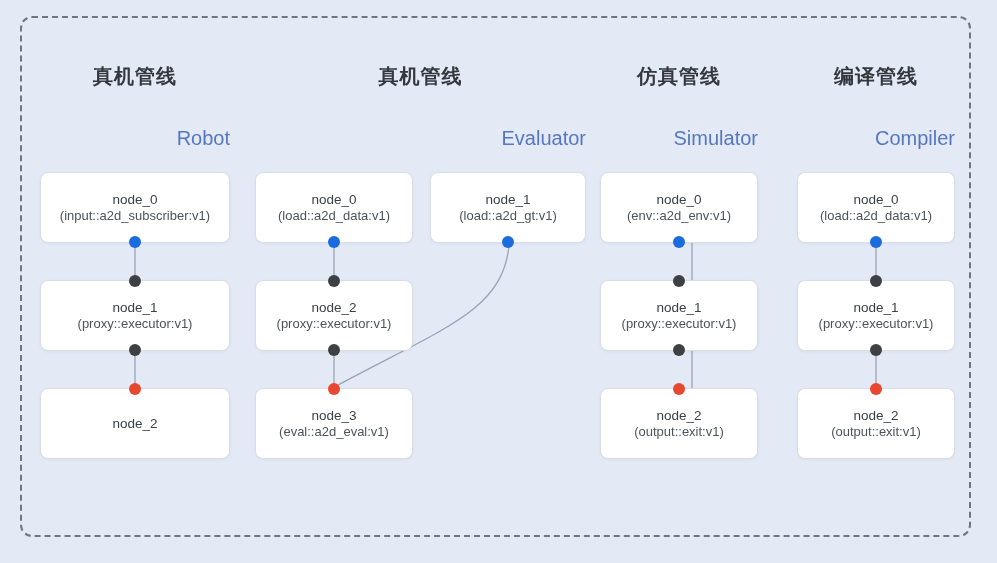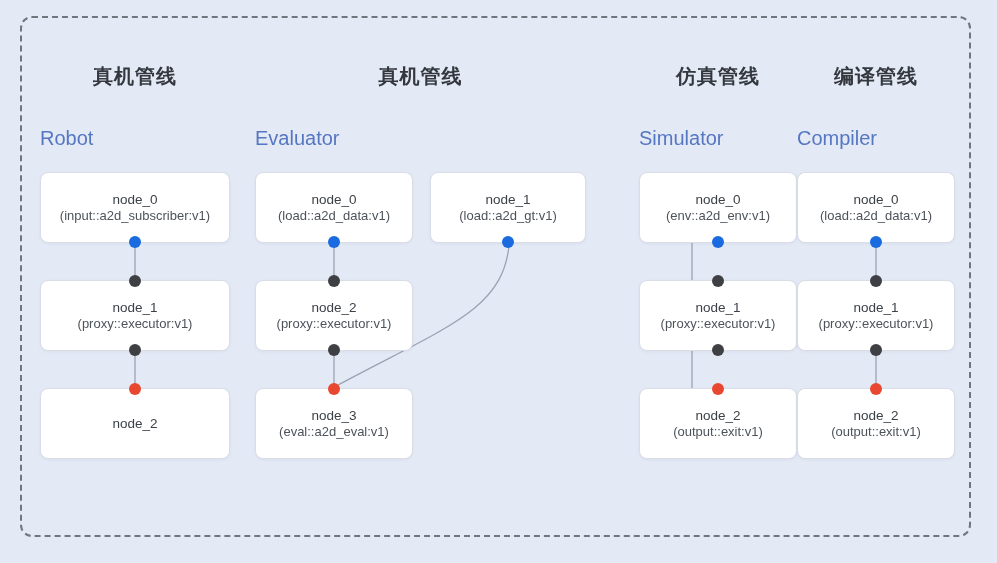--- a/index.html
+++ b/index.html
@@ -31,21 +31,21 @@
     border-radius:12px;
   }
   .edges{position:absolute;left:0;top:0;width:997px;height:563px;z-index:1;}
   .edges path{stroke:var(--edge);stroke-width:1.3;fill:none;}
   .hdr-cn{
     position:absolute;z-index:2;text-align:center;
     font-size:20px;font-weight:700;color:var(--header-cn);
     top:64px;height:24px;line-height:24px;letter-spacing:1px;
   }
   .hdr-en{
-    position:absolute;z-index:2;text-align:left;
+    position:absolute;z-index:2;text-align:right;
     font-size:20px;font-weight:400;color:var(--header-en);
     top:126px;height:24px;line-height:24px;
   }
   .node-box{
     position:absolute;z-index:2;height:71px;
     background:var(--box-bg);
     border:1px solid var(--box-border);
     border-radius:8px;
     box-shadow:0 1px 3px rgba(40,60,110,0.06);
     display:flex;flex-direction:column;align-items:center;justify-content:center;
@@ -59,21 +59,21 @@
   }
   .port-top{top:0;transform:translate(-50%,-50%);}
   .port-bottom{bottom:0;transform:translate(-50%,50%);}
   .port-blue{background:var(--port-blue);}
   .port-dark{background:var(--port-dark);}
   .port-red{background:var(--port-red);}
   
   .col-robot{left:40px;width:190px;}
   .col-eval{left:255px;width:158px;}
   .col-eval-r{left:430px;width:156px;}
-  .col-sim{left:639px;width:158px;}
+  .col-sim{left:600px;width:158px;}
   .col-comp{left:797px;width:158px;}
   .hdr-eval{left:255px;width:331px;}
   .row-1{top:172px;}
   .row-2{top:280px;}
   .row-3{top:388px;}
 </style>
 </head>
 <body>
 
 <div class="canvas">

